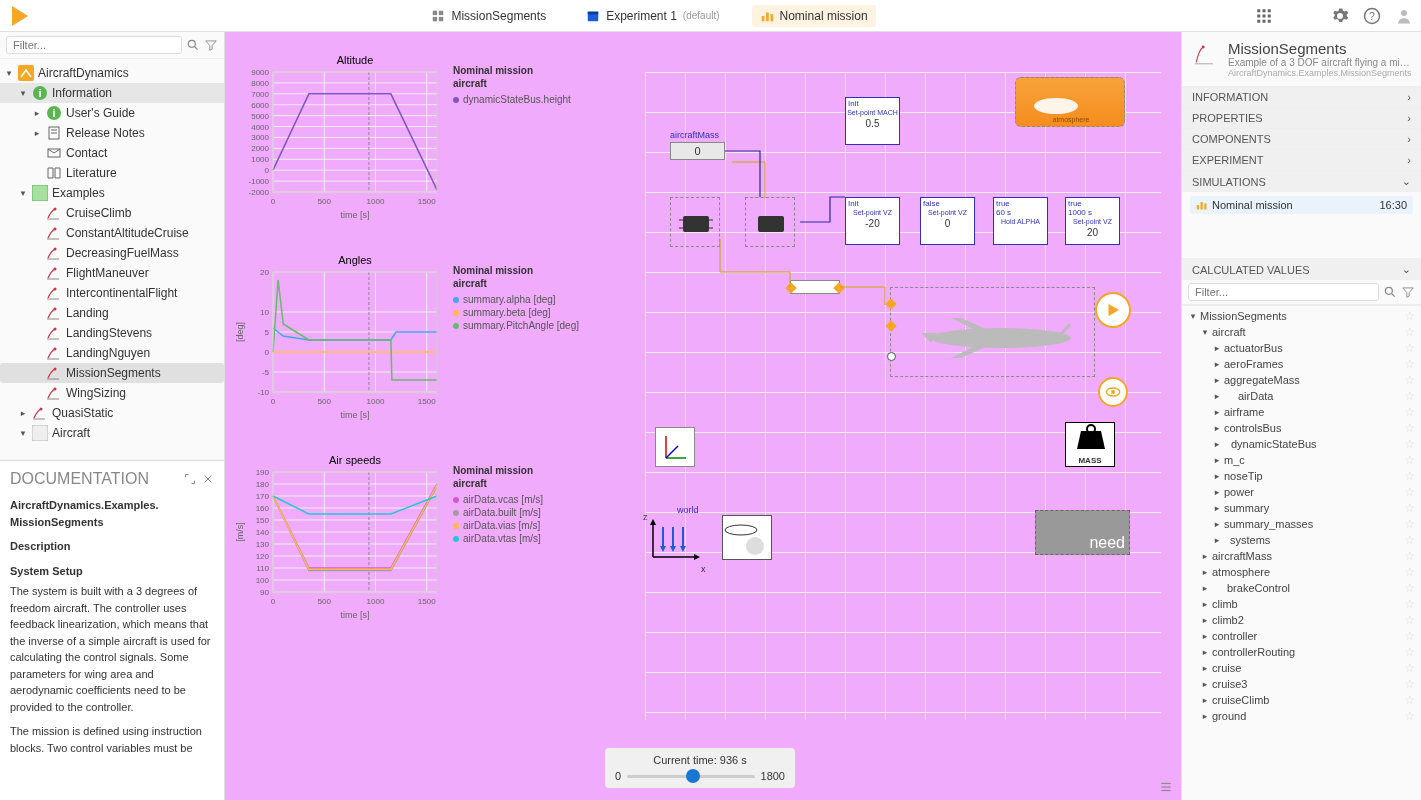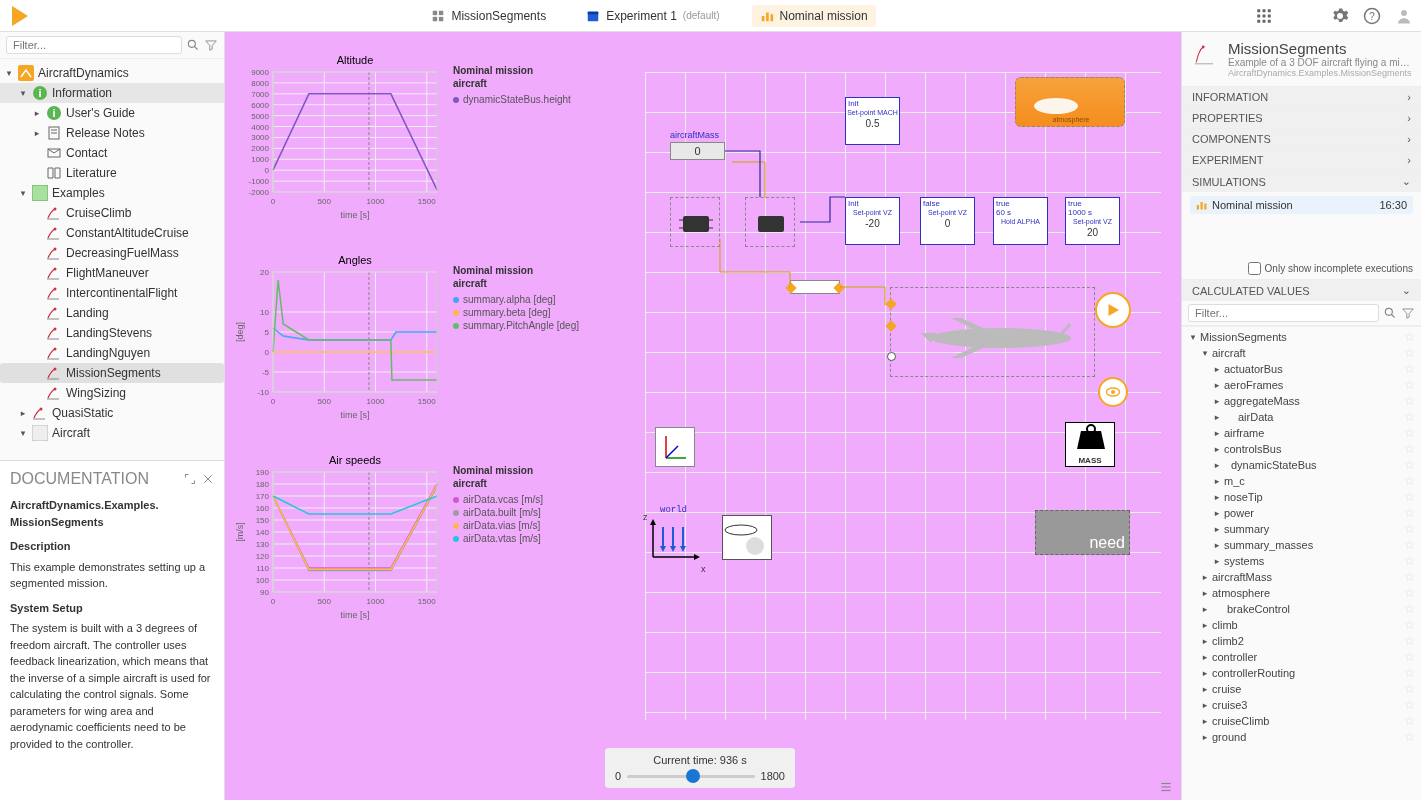--- a/index.html
+++ b/index.html
@@ -353,23 +353,23 @@
           <svg width="12" height="12" viewBox="0 0 24 24">
               <path d="M5 5l14 14M19 5L5 19" stroke="#888" stroke-width="2"></path>
             </svg>
         </div>
       </div>
       <div class="doc-title">
         <div>AircraftDynamics.Examples.</div>
         <div>MissionSegments</div>
       </div>
       <div class="doc-section">Description</div>
-      <p>This example demonstrates setting up a segmented mission.</p>
       <div class="doc-section">System Setup</div>
       <p>The system is built with a 3 degrees of freedom aircraft. The controller uses feedback linearization, which means that the inverse of a simple aircraft is used for calculating the control signals. Some parameters for wing area and aerodynamic coefficients need to be provided to the controller.</p>
+      <p style="margin-top:8px">The mission is defined using instruction blocks. Two control variables must be</p>
     </div>
   </div>
 
   <div class="center">
     <div class="canvas-area">
       <div class="charts-col" id="charts-col">
           <div class="chart-block">
             <svg class="chart-svg" width="210" height="170">
               <text x="122" y="12" text-anchor="middle" font-size="11">Altitude</text>
               <line x1="40" y1="140" x2="204" y2="140" stroke="#eee"></line>
@@ -627,21 +627,21 @@
 
         <div style="position:absolute; left:30px; top:395px; width:40px; height:40px; border:1px solid #888; background:#fff;">
           <svg width="40" height="40" viewBox="0 0 40 40">
               <line x1="10" y1="30" x2="10" y2="8" stroke="#d00" stroke-width="1.5"></line>
               <line x1="10" y1="30" x2="30" y2="30" stroke="#080" stroke-width="1.5"></line>
               <line x1="10" y1="30" x2="22" y2="18" stroke="#00d" stroke-width="1.5"></line>
             </svg>
         </div>
 
         <div style="position:absolute; left:18px; top:480px; font-size:9px;">z</div>
-        <div style="position:absolute; left:35px; top:473px; font-size:9px; color:#3030c0;font-family:Liberation Mono, monospace;">world</div>
+        <div style="position:absolute; left:52px; top:473px; font-size:9px; color:#3030c0;">world</div>
         <svg style="position:absolute; left:22px; top:485px;" width="60" height="55" viewBox="0 0 60 55">
           <line x1="6" y1="40" x2="6" y2="5" stroke="#000" stroke-width="1.5"></line>
             <path d="M3 8 L6 2 L9 8 Z" fill="#000"></path>
           <line x1="6" y1="40" x2="50" y2="40" stroke="#000" stroke-width="1.5"></line>
             <path d="M47 37 L53 40 L47 43 Z" fill="#000"></path>
           <line x1="16" y1="10" x2="16" y2="32" stroke="#1e5bd6" stroke-width="2"></line>
             <path d="M13 29 L16 35 L19 29 Z" fill="#1e5bd6"></path>
           <line x1="26" y1="10" x2="26" y2="32" stroke="#1e5bd6" stroke-width="2"></line>
             <path d="M23 29 L26 35 L29 29 Z" fill="#1e5bd6"></path>
           <line x1="36" y1="10" x2="36" y2="32" stroke="#1e5bd6" stroke-width="2"></line>
@@ -740,24 +740,20 @@
             <div class="sim-item">
               <span style="display:flex;align-items:center;gap:4px"><svg width="12" height="12" viewBox="0 0 16 16">
                   <rect x="1" y="8" width="3" height="6" fill="#f5a623"></rect>
                   <rect x="6" y="4" width="3" height="10" fill="#f5a623"></rect>
                   <rect x="11" y="6" width="3" height="8" fill="#f5a623"></rect>
                 </svg>Nominal mission</span>
               <span>16:30</span>
             </div>
             <div class="sim-space"></div>
           </div>
-          <div class="checkbox-row">
-            <input type="checkbox" style="">
-            <span>Only show incomplete executions</span>
-          </div>
         </div>
       </div>
 
     <div class="accordion">
       <div class="accordion-head">
         <span>CALCULATED VALUES</span>
         <span>⌄</span>
       </div>
       <div class="filter-box" style="padding:3px 6px;">
         <input class="filter-input" placeholder="Filter..." style="">
@@ -851,21 +847,21 @@
         </div>
         <div class="calc-item">
           <span style="width:24px"></span>
           <span class="tree-caret">▸</span>
           <span style="margin-left:2px">summary_masses</span>
           <span class="star">☆</span>
         </div>
         <div class="calc-item">
           <span style="width:24px"></span>
           <span class="tree-caret">▸</span>
-          <span style="margin-left:2px">systems</span>
+          <span style="margin-left:8px">systems</span>
           <span class="star">☆</span>
         </div>
         <div class="calc-item">
           <span style="width:12px"></span>
           <span class="tree-caret">▸</span>
           <span style="margin-left:2px">aircraftMass</span>
           <span class="star">☆</span>
         </div>
         <div class="calc-item">
           <span style="width:12px"></span>

